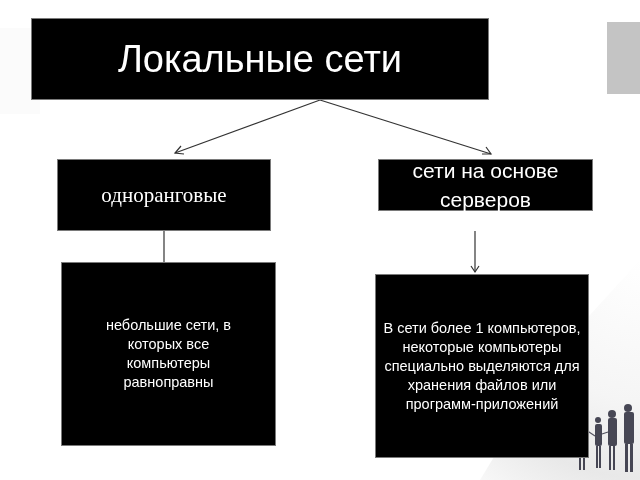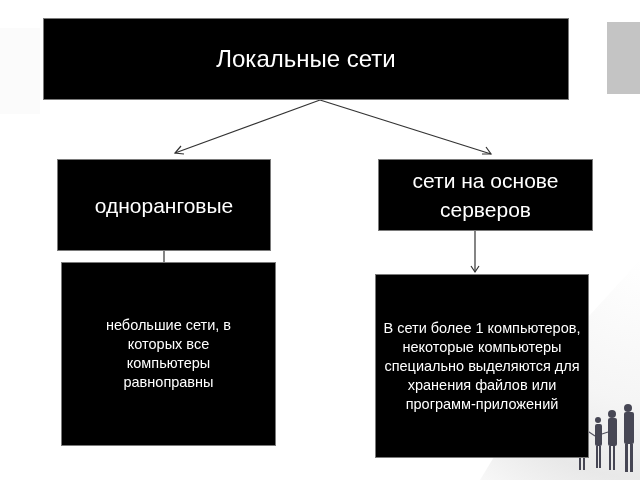--- a/index.html
+++ b/index.html
@@ -21,24 +21,24 @@
     background: radial-gradient(ellipse at 100% 0%, #ffffff 0%, #f4f4f4 45%, #e6e6e6 70%, #ffffff 100%);
     clip-path: polygon(100% 0, 100% 100%, 20% 100%, 60% 40%);
     opacity: 0.9;
   }
   .people { position: absolute; left: 576px; top: 400px; width: 64px; height: 80px; }
   .box {
     position: absolute; background: #000; color: #fff;
     border: 1px solid #7a7a7a; box-sizing: border-box;
     display: flex; align-items: center; justify-content: center; text-align: center;
   }
-  .title-box { left: 31px; top: 18px; width: 526px; height: 82px; font-size: 24px; margin-left: 12px; }
+  .title-box { left: 31px; top: 18px; width: 458px; height: 82px; font-size: 38px; }
   .mid-box { font-size: 21px; line-height: 29px; }
-  .mid-left { left: 57px; top: 159px; width: 214px; height: 92px; }
-  .mid-right { left: 378px; top: 159px; width: 215px; height: 72px; }
+  .mid-left { left: 57px; top: 159px; width: 214px; height: 72px; font-family: Liberation Serif, serif; }
+  .mid-right { left: 378px; top: 159px; width: 215px; height: 52px; }
   .bottom-box { font-size: 14.5px; line-height: 19px; }
   .bottom-left { left: 61px; top: 262px; width: 215px; height: 184px; padding: 0 18px; }
   .bottom-right { left: 375px; top: 274px; width: 214px; height: 184px; padding: 0 4px; }
   svg.arrows { position: absolute; left: 0; top: 0; }
 </style>
 </head>
 <body>
 
 <div class="band-left"></div>
 <div class="band-right"></div>

